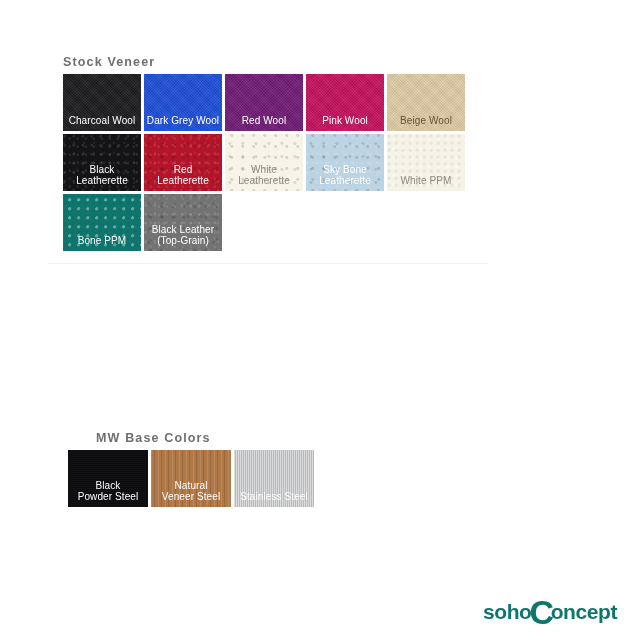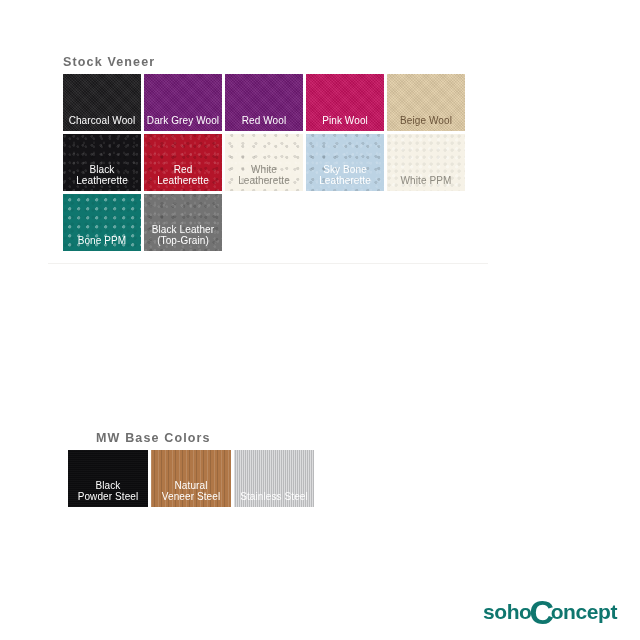--- a/index.html
+++ b/index.html
@@ -163,21 +163,21 @@
 
 <div class="page">
 
   <div class="section-title" id="stock-title" style="color: rgb(111, 111, 111);">Stock Veneer</div>
 
   <div class="swatch-grid" id="stock-grid">
       <div class="swatch" style="background: rgb(27, 26, 28);">
         <div class="tex tex-wool"></div>
         <div class="swatch-label" style="color: rgb(255, 255, 255);">Charcoal Wool</div>
       </div>
-      <div class="swatch" style="background: #701a75;">
+      <div class="swatch" style="background: #1d4ed8;">
         <div class="tex tex-wool"></div>
         <div class="swatch-label" style="color: rgb(255, 255, 255);">Dark Grey Wool</div>
       </div>
       <div class="swatch" style="background: #701a75;">
         <div class="tex tex-wool"></div>
         <div class="swatch-label" style="color: rgb(255, 255, 255);">Red Wool</div>
       </div>
       <div class="swatch" style="background: rgb(196, 17, 94);">
         <div class="tex tex-wool"></div>
         <div class="swatch-label" style="color: rgb(255, 255, 255);">Pink Wool</div>

